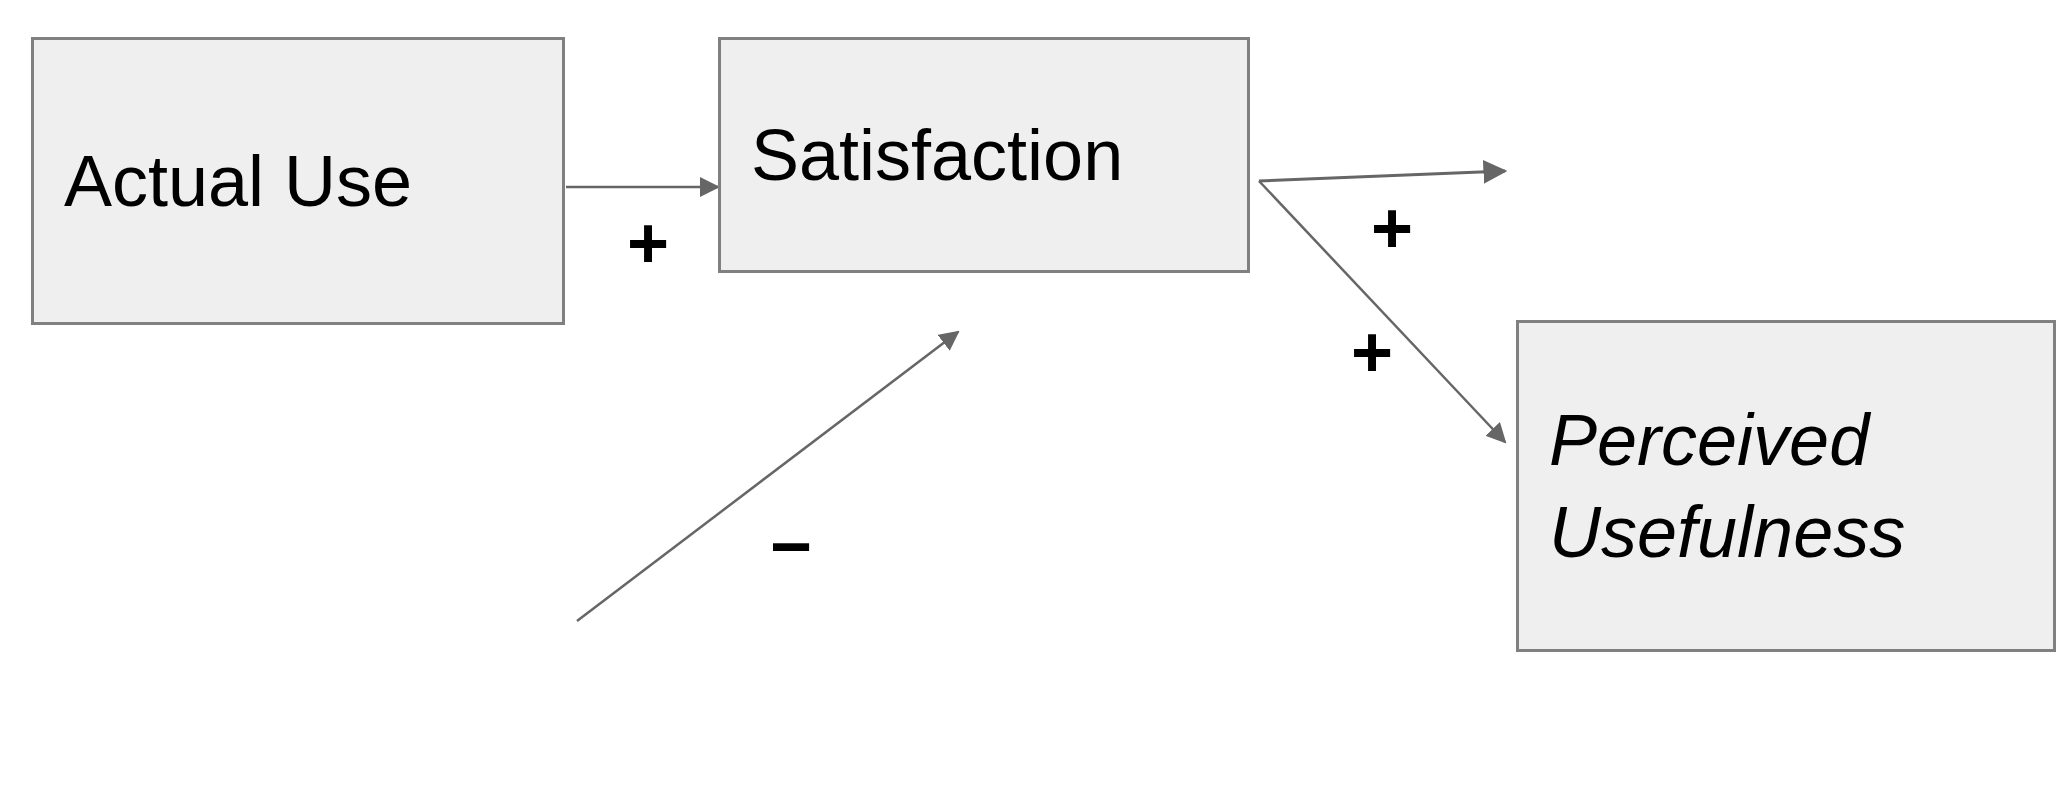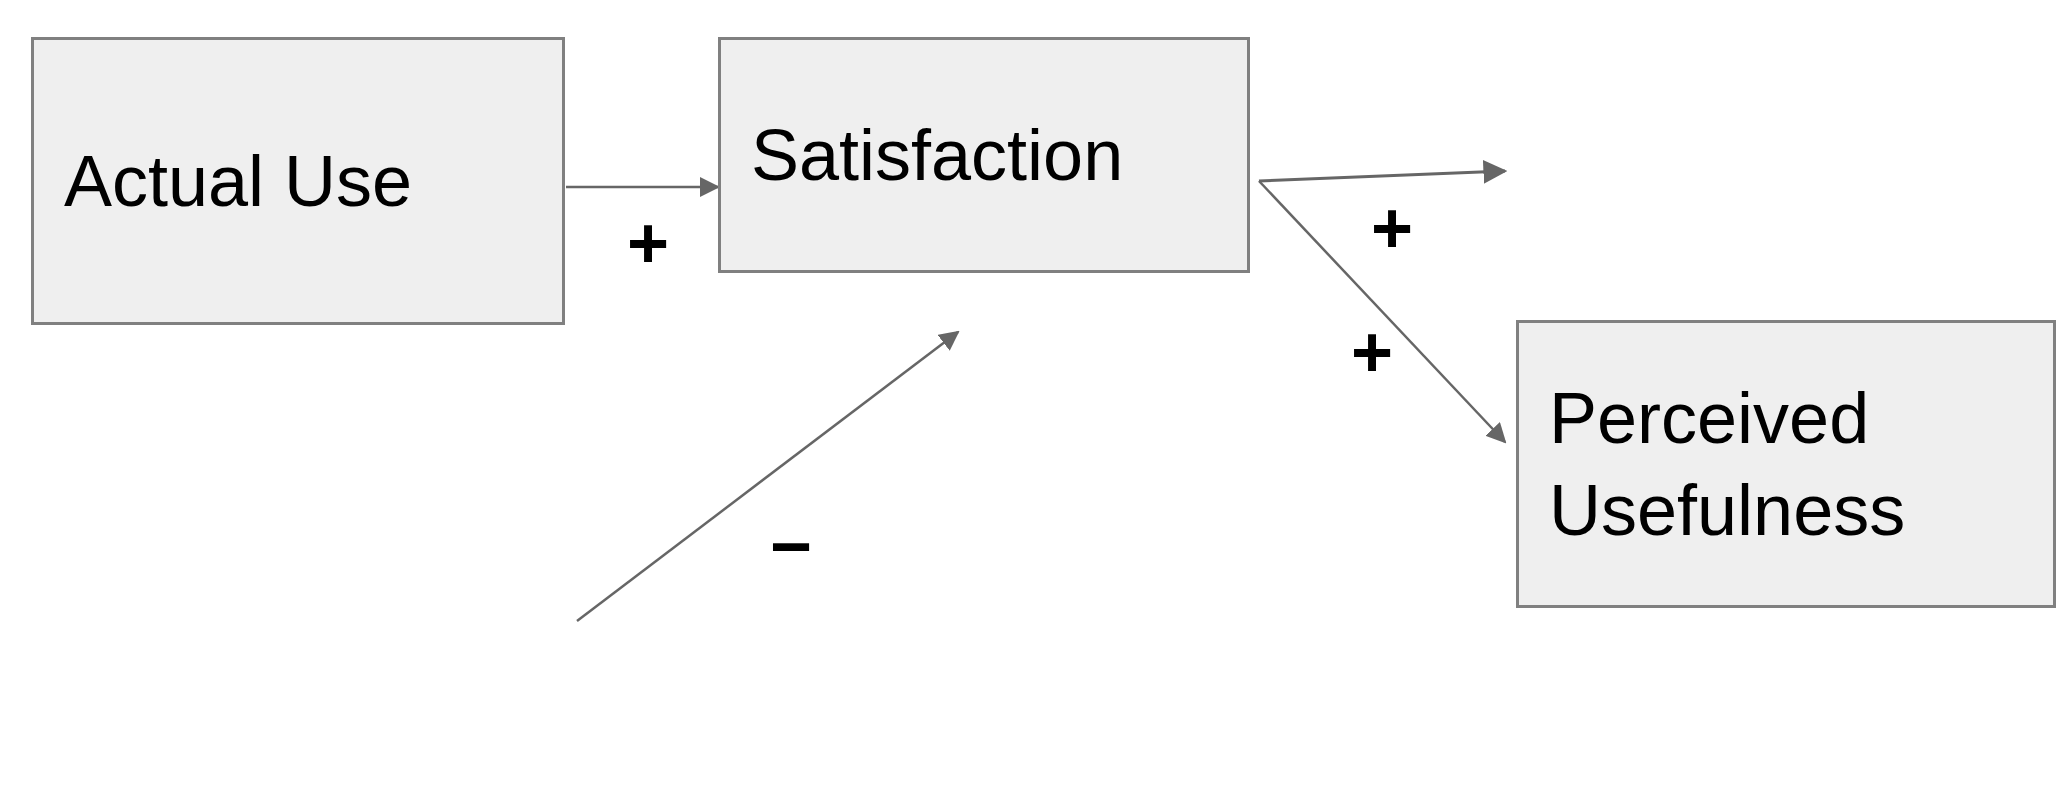--- a/index.html
+++ b/index.html
@@ -29,21 +29,21 @@
     line-height: 1.28;
     padding-left: 30px;
     padding-right: 10px;
     letter-spacing: 0;
   }
   .node .label { display: block; }
   #node-actual-use      { left: 31px;   top: 37px;  width: 534px; height: 288px; }
   #node-satisfaction    { left: 706px;  top: 37px;  width: 532px; height: 236px; margin-left: 12px; }
   #node-technostress    { left: 22px;   top: 462px; width: 554px; height: 326px; }
   #node-perceived-ease  { left: 1516px; top: 26px;  width: 540px; height: 294px; border-bottom: none; }
-  #node-perceived-usefulness { left: 1516px; top: 320px; width: 540px; height: 288px; }
+  #node-perceived-usefulness { left: 1516px; top: 320px; width: 540px; height: 332px; font-style: italic; }
   .edges-layer {
     position: absolute;
     left: 0; top: 0;
     width: 2072px;
     height: 809px;
     pointer-events: none;
   }
   .edge-sign {
     position: absolute;
     transform: translate(-50%, -50%);

